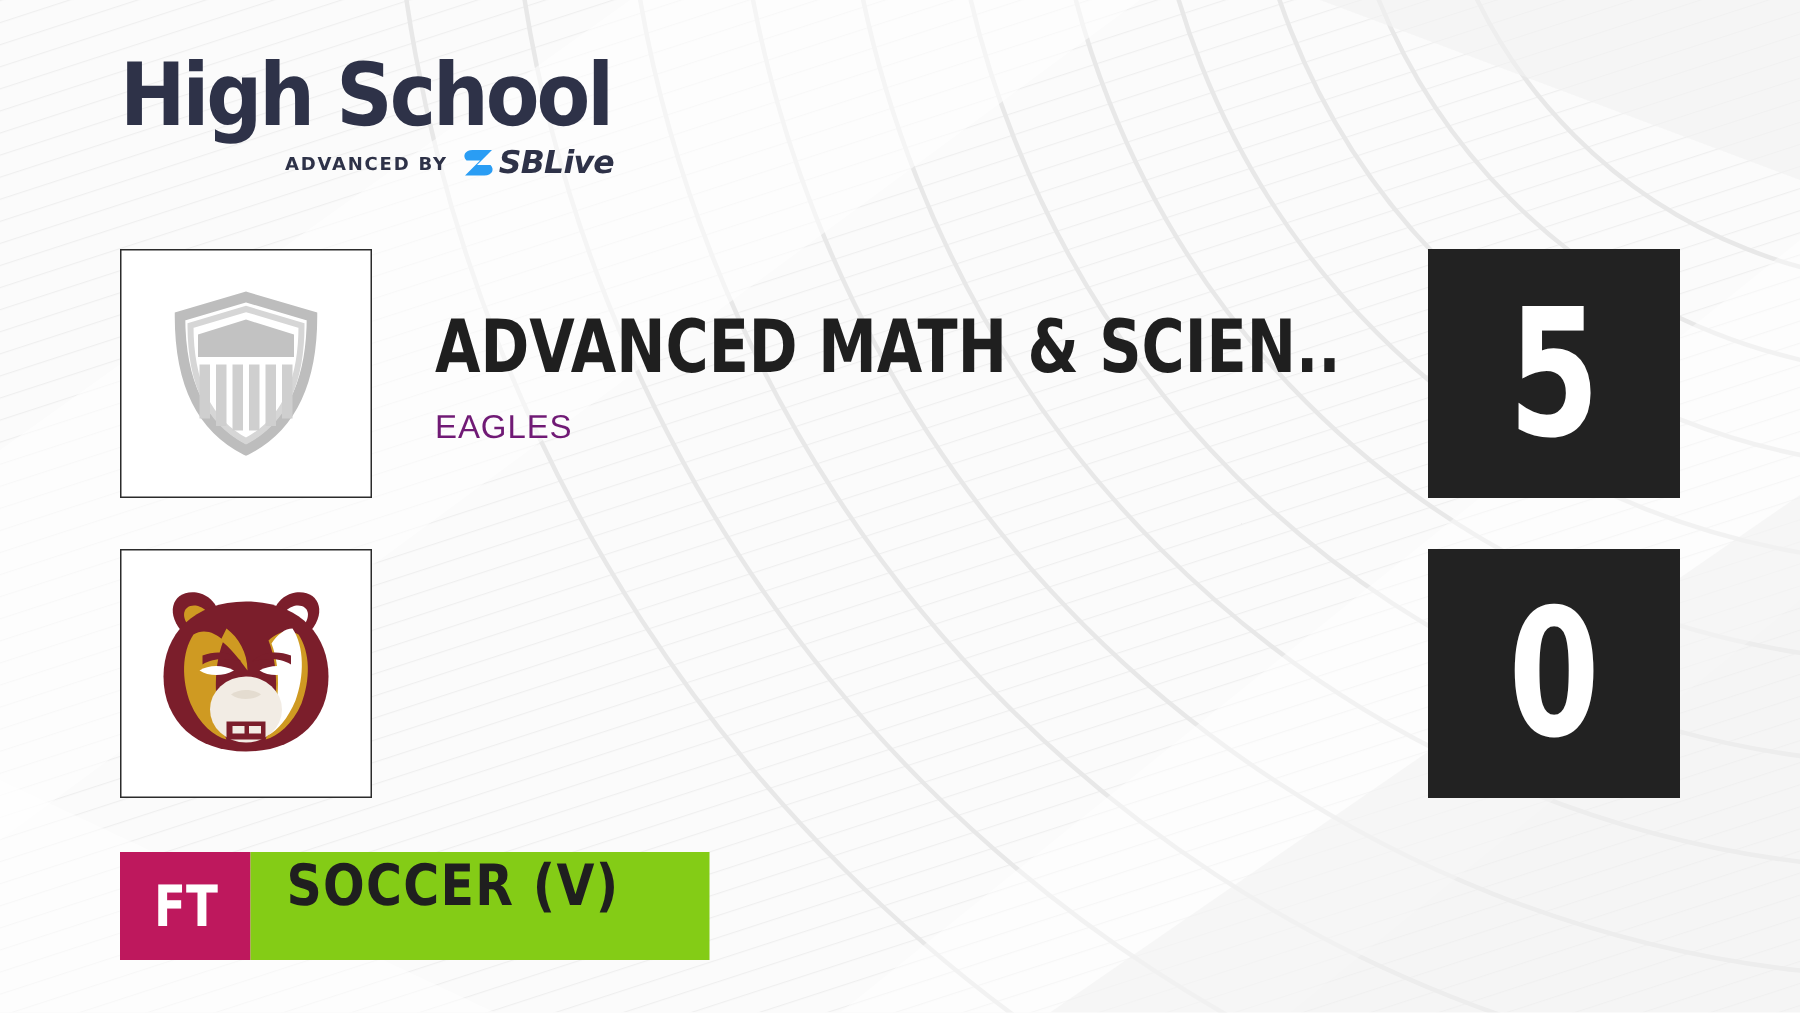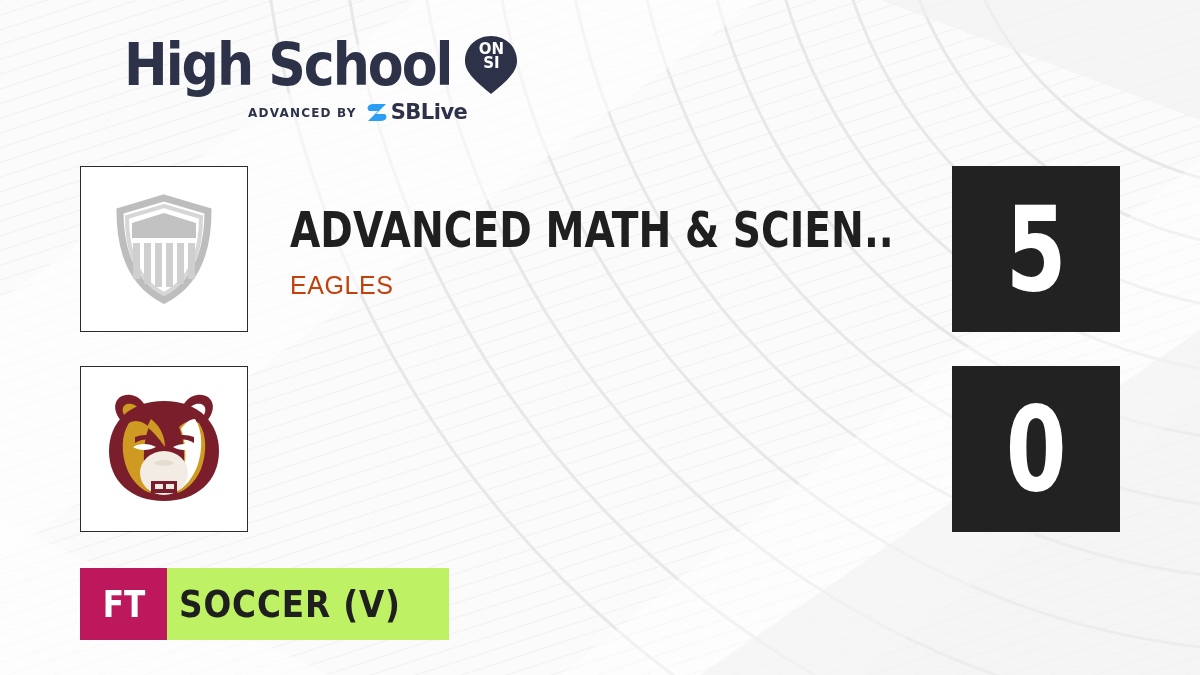--- a/index.html
+++ b/index.html
@@ -10,21 +10,21 @@
     overflow:hidden;
     position:relative;
   }
 
   
   #bg { position:absolute; inset:0; z-index:0; }
 
   
   .header { position:absolute; left:80px; top:34px; z-index:3; }
   .wordmark {
-    display:flex; align-items:center; gap:10px;margin-left:44px;
+    display:flex; align-items:center; gap:10px;
   }
   .wordmark-text {
     font-family:"DejaVu Sans", sans-serif;
     font-size:58px;
     font-weight:bold;
     letter-spacing:-2px;
     color:#2e3248;
     line-height:1;
     font-stretch:condensed;
   }
@@ -54,21 +54,21 @@
   .powered-by {
     font-family:"DejaVu Sans", sans-serif;
     font-size:12px; font-weight:bold;
     letter-spacing:1.2px;
     color:#2e3248;
   }
   .sblive { display:flex; align-items:center; gap:3px; }
   .sblive-mark { display:block; }
   .sblive-text {
     font-family:"DejaVu Sans", sans-serif;
-    font-size:21px; font-weight:bold; 
+    font-size:21px; font-weight:bold; font-style:italic;
     color:#2e3248; letter-spacing:-0.5px; line-height:1;
   }
 
   
   .rows { position:absolute; left:0; top:0; width:1200px; z-index:3; }
   .row { position:absolute; left:80px; width:1040px; }
   .row-1 { top:166px; }
   .row-2 { top:366px; }
   .row-inner { position:relative; height:166px; }
 
@@ -92,23 +92,23 @@
     font-size:49px;
     line-height:52px;
     letter-spacing:0px;
     color:#1f1f1f;
     transform:scaleX(0.80);
     transform-origin:left center;
     white-space:nowrap;
   }
   .team-mascot {
     font-family:"Liberation Sans", sans-serif;
-    font-size:25px;
+    font-size:22px;
     letter-spacing:0.6px;
-    color:#c2410c;
+    color:#701a75;
     margin-top:14px;
     white-space:nowrap;
   }
   .row-1 .team-info { padding-top:6px; }
 
   .score-box {
     position:absolute; right:0; top:0;
     width:168px; height:166px;
     background:#222222;
     display:flex; align-items:center; justify-content:center;
@@ -133,23 +133,23 @@
     background:#be185d;
     width:87px;
     display:flex; align-items:center; justify-content:center;
   }
   .status-code span {
     font-family:"DejaVu Sans", sans-serif;
     font-weight:bold; font-size:38px; color:#ffffff;
     transform:scaleX(0.82); transform-origin:center;
   }
   .status-sport {
-    background:#bef264;
-    padding:0 12px;
-    display:flex; align-items:center;
+    background:#84cc16;
+    padding:0 24px;
+    display:flex; align-items:flex-start;
   }
   .status-sport span {
     font-family:"DejaVu Sans", sans-serif;
     font-weight:bold; font-size:38px; color:#1f1f1f;
     letter-spacing:1px;
     transform:scaleX(0.86); transform-origin:left center;
     white-space:nowrap;
   }
 </style>
 </head>
@@ -190,29 +190,20 @@
     <polygon points="700,675 1200,330 1200,675" fill="#f1f1f1" opacity="0.55"></polygon>
     <polygon points="0,520 330,675 0,675" fill="#ffffff" opacity="0.5"></polygon>
     <polygon points="880,0 1200,0 1200,120" fill="#f2f2f2" opacity="0.6"></polygon>
   </g>
 </svg>
 
 <div class="header">
   <div class="wordmark">
     <div class="wordmark-text">High School</div>
 
-    <div class="pin">
-      <svg width="62" height="62" viewBox="0 0 62 62">
-        <path d="M28 2 C13 2 2 13 2 27 C2 39 14 48 28 60 C42 48 54 39 54 27 C54 13 43 2 28 2 Z" fill="#2e3248"></path>
-      </svg>
-      <div class="pin-label">
-        <div>ON</div>
-        <div>SI</div>
-      </div>
-    </div>
   </div>
 
   <div class="powered">
     <div class="powered-by">ADVANCED BY</div>
     <div class="sblive">
       <svg class="sblive-mark" width="22" height="21" viewBox="0 0 22 21">
         <path d="M20 2 L7 2 C2 2 0 6 3 9 L12 9 L2 19 L15 19 C20 19 22 15 19 12 L10 12 Z" fill="#2a9df4"></path>
       </svg>
       <div class="sblive-text">SBLive</div>
     </div>

